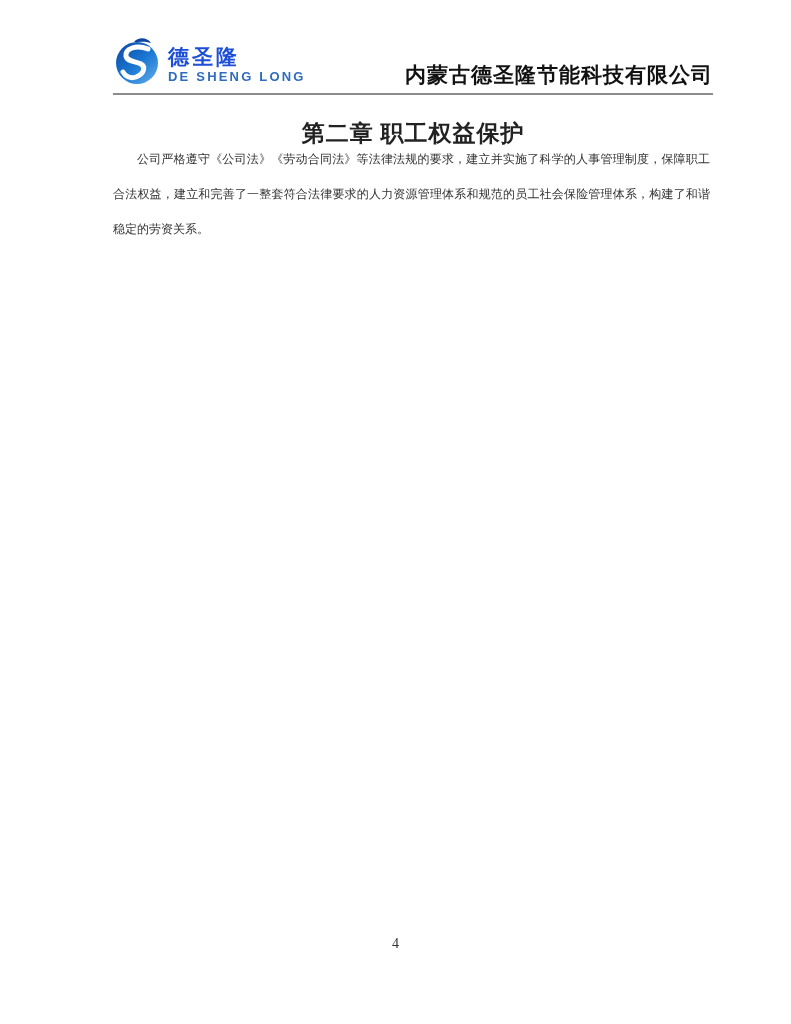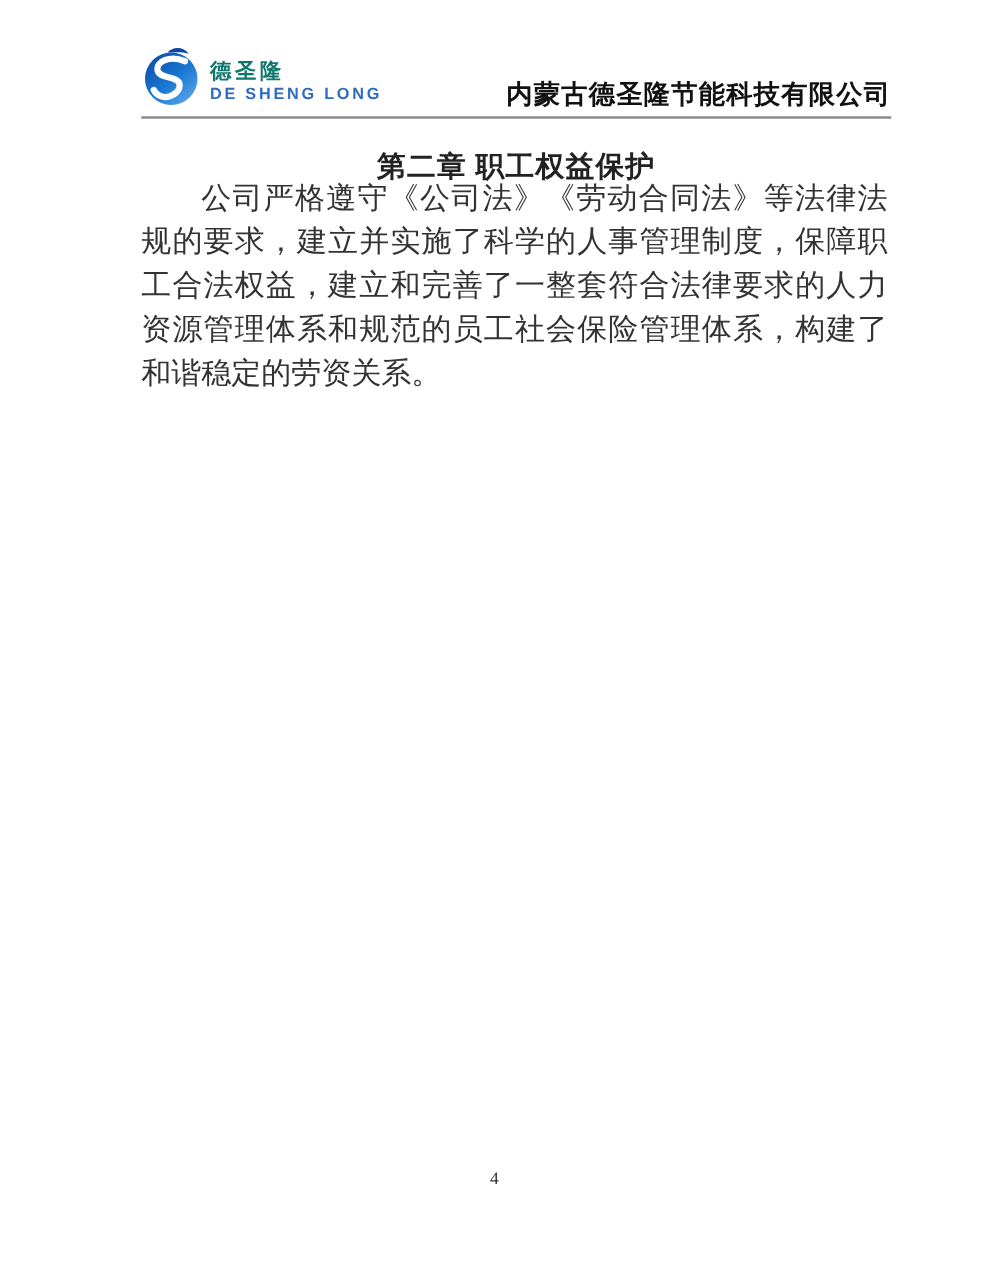--- a/index.html
+++ b/index.html
@@ -22,22 +22,22 @@
     top: 36px;
     display: flex;
     align-items: center;
     gap: 6px;
   }
   .logo-mark { width: 50px; height: 50px; display: block; }
   .logo-text { display: flex; flex-direction: column; line-height: 1; margin-top: 6px; }
   .logo-cn {
     font-family: "Liberation Sans", "DejaVu Sans", sans-serif;
     font-weight: bold;
-    font-size: 17px;
-    color: #0f766e;
+    font-size: 21px;
+    color: #1d4ed8;
     letter-spacing: 3px;
   }
   .logo-en {
     font-family: "Liberation Sans", "DejaVu Sans", sans-serif;
     font-weight: bold;
     font-size: 13px;
     color: #2f6bbf;
     letter-spacing: 2.2px;
     margin-top: 3px;
   }
@@ -71,21 +71,21 @@
     font-weight: bold;
     font-size: 23px;
     color: #222222;
     letter-spacing: 1px;
   }
   .body-text {
     position: absolute;
     top: 142px;
     left: 113px;
     width: 597px;
-    font-size: 24px;
+    font-size: 12px;
     color: #333333;
     text-align: justify;
   }
   .body-text p {
     margin: 0;
     text-indent: 2em;
     line-height: 35px;
   }
   
   .page-number {

